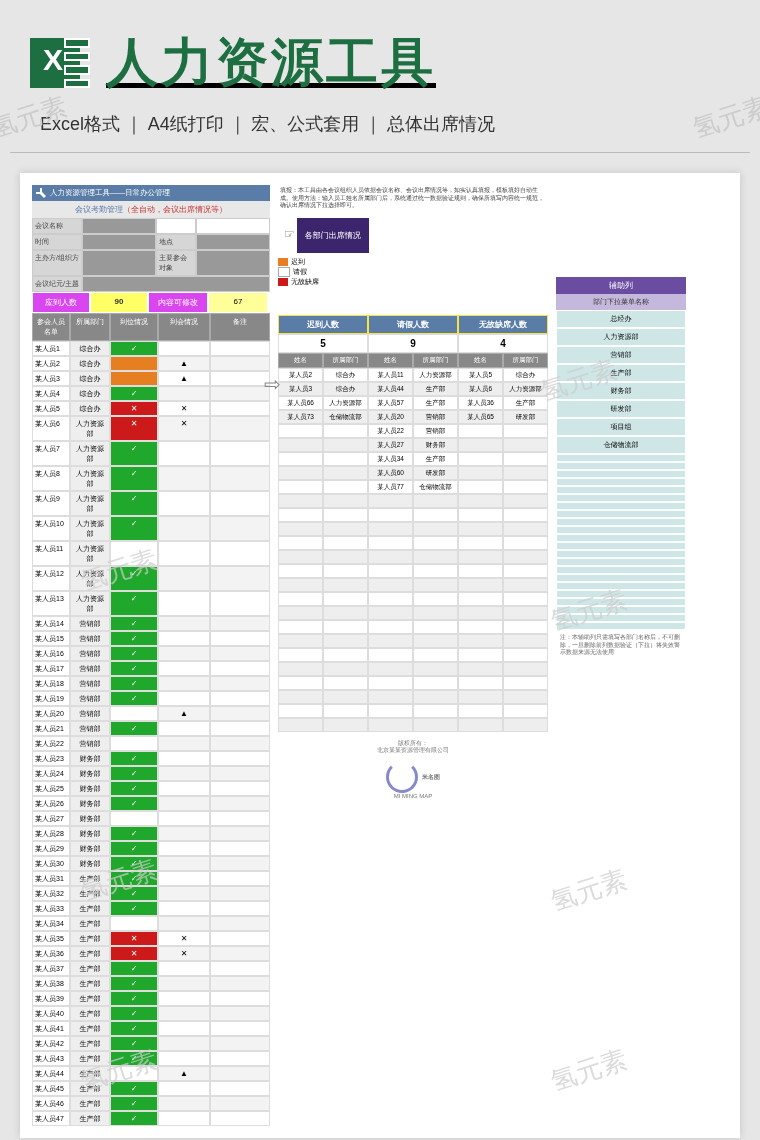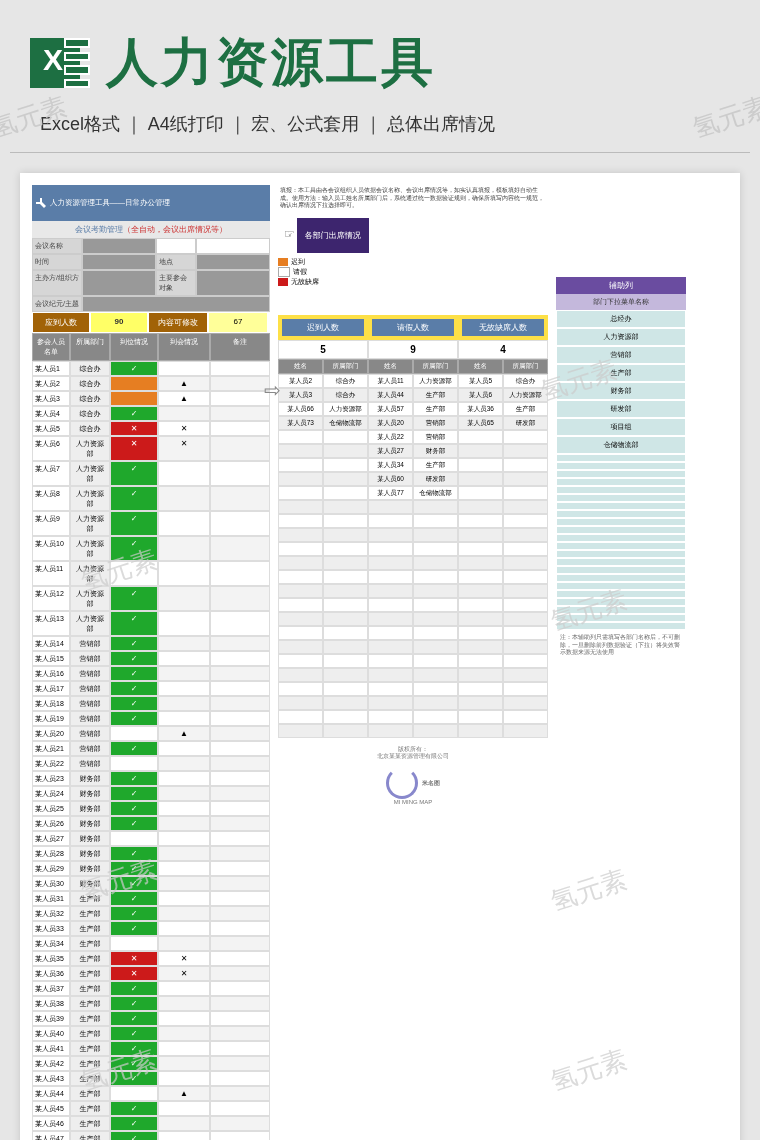--- a/index.html
+++ b/index.html
@@ -1,46 +1,46 @@
 <!DOCTYPE html>
 <html><head>
 <meta charset="utf-8">
 <style>
   body { margin:0; background:#e6e6e6; font-family:"Microsoft YaHei",Arial,sans-serif; width:760px; }
-  .header { padding:28px 30px 14px 30px; display:flex; align-items:center; gap:14px; }
+  .header { padding:28px 30px 14px 30px; display:flex; align-items:center; gap:14px;text-decoration:underline; }
   .xls-icon { width:62px; height:62px; position:relative; display:inline-block; }
   .xls-icon .box { position:absolute; left:0; top:6px; width:44px; height:44px; background:#1d6f42; border:3px solid #1d6f42; }
   .xls-icon .box::after { content:"X"; color:#fff; font-size:30px; font-weight:bold; position:absolute; left:10px; top:2px; }
   .xls-icon .bars { position:absolute; left:34px; top:6px; width:26px; height:50px; display:flex; flex-direction:column; gap:4px; }
   .xls-icon .bars span { display:block; height:6px; background:#1d6f42; border:2px solid #fff; }
   .h-title { color:#1d6f42; font-size:52px; font-weight:600; letter-spacing:3px; }
   .subhead { padding:0 30px 16px 30px; color:#333; font-size:18px; border-bottom:1px solid #bbb; margin:0 10px; }
   .page { background:#fff; margin:20px; padding:12px; box-shadow:0 0 8px rgba(0,0,0,.15); position:relative; min-height:900px; }
   .watermark { position:absolute; color:#ccc; font-size:26px; transform:rotate(-18deg); pointer-events:none; opacity:.7; z-index:5; }
   .wm1{top:190px;left:520px} .wm2{top:380px;left:60px} .wm3{top:420px;left:530px} .wm4{top:690px;left:60px} .wm5{top:700px;left:530px} .wm6{top:880px;left:60px} .wm7{top:880px;left:530px}
   .wmo1{position:absolute;top:100px;left:-10px;color:#ccc;font-size:26px;transform:rotate(-18deg)}
   .wmo2{position:absolute;top:100px;right:-10px;color:#ccc;font-size:26px;transform:rotate(-18deg)}
   .cols { display:flex; gap:8px; font-size:7px; }
   .col-left { width:238px; }
   .col-mid  { width:270px; }
   .col-right{ width:130px; }
 
-  .banner { background:#5a7da8; color:#fff; padding:13px 4px; display:flex; align-items:center; gap:4px; font-size:7.5px; }
+  .banner { background:#5a7da8; color:#fff; padding:3px 4px; display:flex; align-items:center; gap:4px; font-size:7.5px; }
   .wrench { width:10px;height:10px;background:#fff;display:inline-block;clip-path:polygon(40% 0,60% 0,60% 40%,100% 80%,80% 100%,40% 60%,0 60%,0 40%,40% 40%); }
   .subbanner { background:#e8e8e8; color:#5a7da8; text-align:center; padding:3px 0; font-size:8px; }
   .subbanner .red{color:#c33}
 
   .info-grid { display:grid; grid-template-columns:50px 1fr 40px 1fr; }
   .info-grid div { border:1px solid #ccc; padding:2px 2px; font-size:7px; }
   .info-grid .lab { background:#d6d6d6; color:#444;}
   .info-grid .dark { background:#999; }
 
   .stat { display:grid; grid-template-columns:58px 58px 60px 60px; font-size:8px; text-align:center; }
   .stat div{ padding:4px 2px; border:1px solid #fff; }
-  .stat .k{ background:#a16207;color:#fff;}
+  .stat .k{ background:#d946ef;color:#fff;}
   .stat .y{ background:#ffff66;color:#333;font-weight:bold;}
   .stat .yl{ background:#ffff99;}
 
   .thead { display:grid; grid-template-columns:38px 40px 48px 52px 60px; background:#888; color:#fff; font-size:7px;}
   .thead div{ padding:3px 2px; text-align:center; border:1px solid #aaa;}
   .trow { display:grid; grid-template-columns:38px 40px 48px 52px 60px; font-size:7px;}
   .trow div{ padding:1.5px 2px; text-align:center; border:1px solid #ddd;}
   .trow .n{ background:#fff; text-align:left;}
   .trow .d{ background:#eee;}
   .trow.odd{ background:#f3f3f3;}
@@ -49,21 +49,21 @@
   .st-orange{ background:#e67e22;color:#fff;}
   .st-white{ background:#fff;}
   .mk{font-size:8px}
 
   .note { font-size:6px; color:#444; line-height:1.25; padding:2px;}
   .purple-btn{ background:#3d256e;color:#fff;padding:12px 8px;font-size:8px;display:inline-block;}
   .hand{font-size:12px;color:#333}
 
   .summary { margin-top:28px;}
   .sum-head{ display:grid; grid-template-columns:1fr 1fr 1fr; background:#5a7da8;color:#fff;font-size:8px;text-align:center;}
-  .sum-head div{padding:3px 0;border:4px solid #fde047;}
+  .sum-head div{padding:3px 0;border:1px solid #fde047;font-weight:bold;}
   .sum-nums{ display:grid; grid-template-columns:1fr 1fr 1fr; font-size:10px;text-align:center;font-weight:bold;}
   .sum-nums div{padding:3px 0;border:1px solid #ddd;}
   .sum-sub{ display:grid; grid-template-columns:1fr 1fr 1fr 1fr 1fr 1fr; background:#888;color:#fff;font-size:6.5px;text-align:center;}
   .sum-sub div{padding:2px 0;border:1px solid #aaa;}
   .sum-row{ display:grid; grid-template-columns:1fr 1fr 1fr 1fr 1fr 1fr; font-size:6.5px;text-align:center;}
   .sum-row div{padding:2px 0;border:1px solid #ddd;height:8px;}
   .sum-row.odd{background:#eee;}
   .arrow{font-size:20px;color:#888;margin:4px 0 0 -14px;position:absolute}
 
   .aux-head{background:#6a4ca0;color:#fff;text-align:center;padding:3px 0;font-size:8px;}

